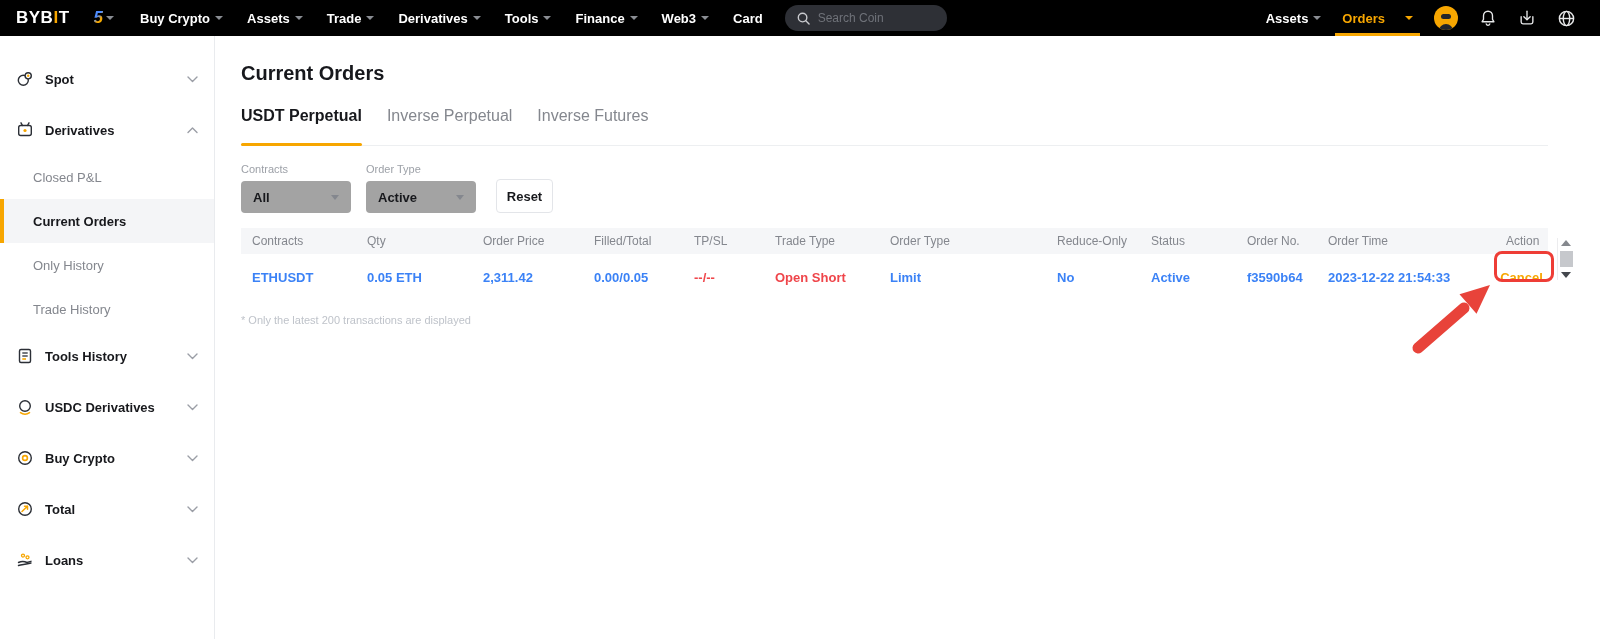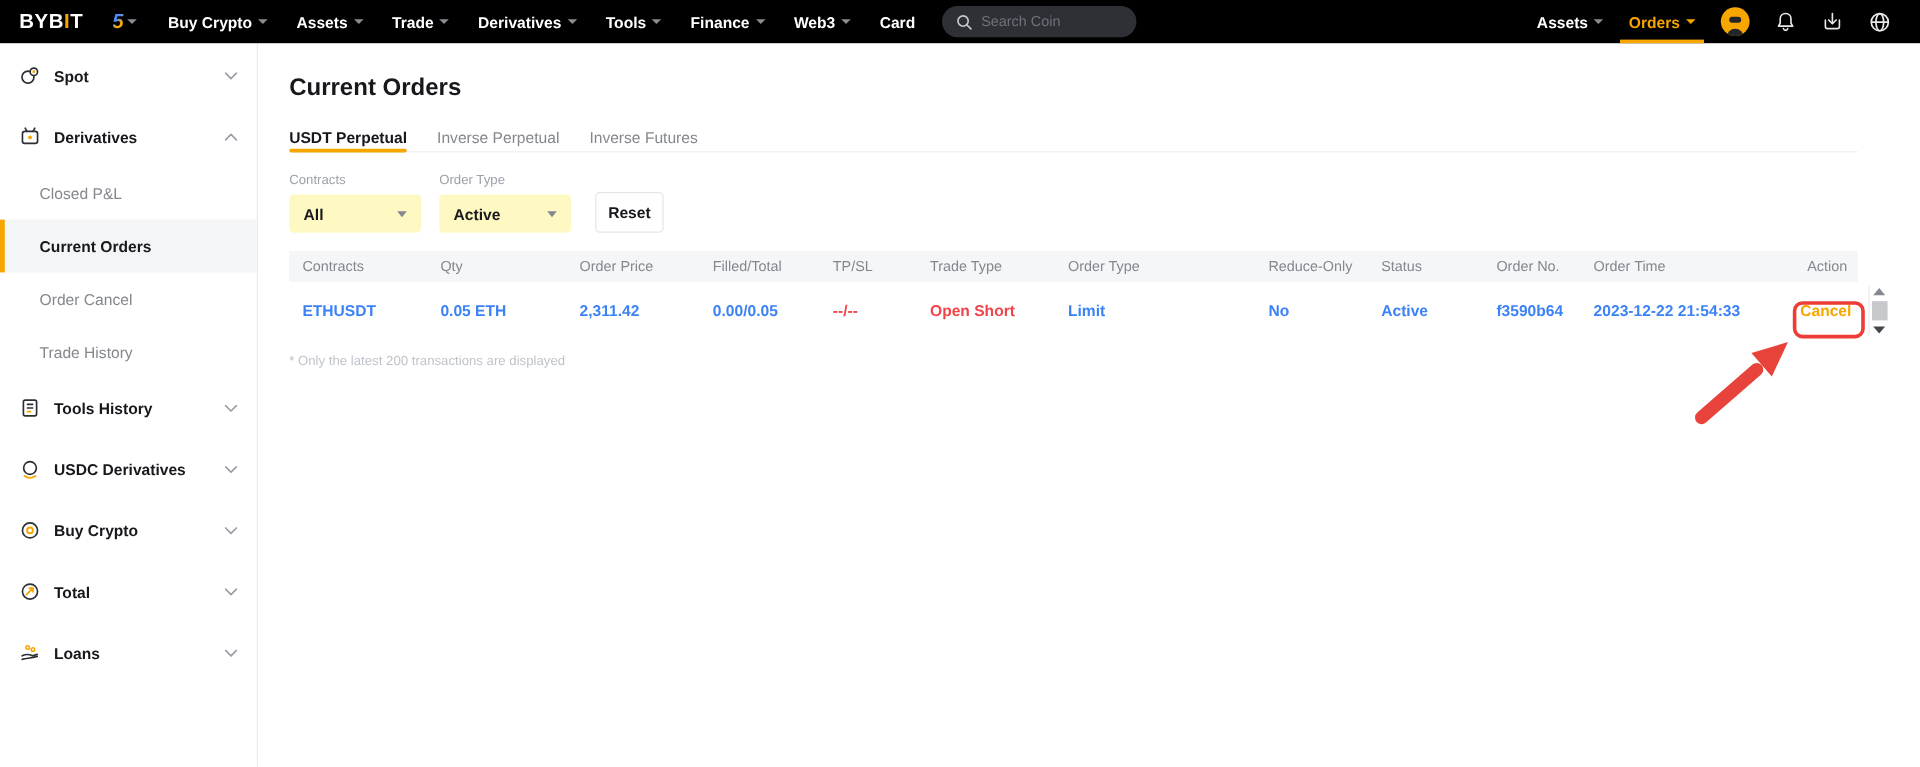--- a/index.html
+++ b/index.html
@@ -16,50 +16,50 @@
     -webkit-background-clip:text; background-clip:text; color:transparent; }
   .caret { width:0; height:0; border-left:4px solid transparent; border-right:4px solid transparent; border-top:4px solid #8a8d93; display:inline-block; }
   .caret.orange { border-top-color:#f7a600; }
   .nav-menu { display:flex; gap:24px; margin-left:26px; }
   .nav-item { color:#fff; font-size:13px; font-weight:600; display:flex; align-items:center; gap:5px; cursor:pointer; white-space:nowrap; }
   .search { margin-left:22px; width:162px; height:26px; border-radius:13px; background:#2e3036; display:flex; align-items:center; gap:8px; padding:0 12px; }
   .search svg { flex:none; }
   .search input { background:transparent; border:none; outline:none; color:#d8d9db; font-size:12px; width:100%; font-family:"Liberation Sans",sans-serif; }
   .search input::placeholder { color:#6f7279; }
   .nav-right { margin-left:auto; display:flex; align-items:center; gap:21px; padding-right:24px; height:36px; }
-  .orders-item { color:#f7a600; position:relative; height:36px; display:flex; align-items:center; gap:5px; font-size:13px; font-weight:600; cursor:pointer; }
+  .orders-item { color:#f7a600; position:relative; height:36px; display:flex; align-items:center; gap:20px; font-size:13px; font-weight:600; cursor:pointer; }
   .orders-item::after { content:""; position:absolute; left:-7px; right:-7px; bottom:0; height:3px; background:#f7a600; }
   .avatar { width:24px; height:24px; border-radius:50%; background:#f7a600; position:relative; overflow:hidden; cursor:pointer; flex:none; }
   .avatar::before { content:""; position:absolute; top:8px; left:7px; width:10px; height:5px; border-radius:3px; background:#23252b; }
   .avatar::after { content:""; position:absolute; bottom:-4px; left:5px; width:14px; height:10px; border-radius:7px 7px 0 0; background:#23252b; }
   .nav-icon { cursor:pointer; display:flex; align-items:center; }
 
   
   .app { display:flex; height:603px; }
-  .sidebar { width:215px; flex:none; border-right:1px solid #e9ebee; padding-top:5px; }
+  .sidebar { width:215px; flex:none; border-right:1px solid #e9ebee; padding-top:21px; }
   .content { flex:1; padding-left:26px; }
 
   
   .side-item { height:44px; display:flex; align-items:center; gap:11px; padding:0 16px; font-size:13px; font-weight:600; color:#17181c; cursor:pointer; }
   .side-item .chev { margin-left:auto; display:flex; }
   .sub-item { height:44px; display:flex; align-items:center; padding-left:33px; font-size:13px; color:#84878e; cursor:pointer; }
   .sub-item.active { background:#f4f5f7; color:#17181c; font-weight:600; border-left:4px solid #f7a600; padding-left:29px; }
   .mt7 { margin-top:7px; } .mt3 { margin-top:3px; }
 
   
   .page-title { margin-top:26px; font-size:20px; font-weight:700; color:#17181c; }
   .tabs { display:flex; gap:25px; margin-top:22px; border-bottom:1px solid #edeff1; width:1307px; }
-  .tab { padding-bottom:4px; font-size:13px; color:#84878e; position:relative; cursor:pointer; }
+  .tab { padding-bottom:20px; font-size:16px; color:#84878e; position:relative; cursor:pointer; }
   .tab.active { color:#17181c; font-weight:600; }
   .tab.active::after { content:""; position:absolute; left:0; right:0; bottom:-1px; height:3px; background:#f7a600; border-radius:2px; }
 
   .filters { display:flex; align-items:flex-end; margin-top:17px; }
   .filter-group { display:flex; flex-direction:column; }
   .filter-label { font-size:11px; color:#9da1a8; margin-bottom:6px; }
-  .select { width:110px; height:32px; background:#fef9c3; border-radius:4px; display:flex; align-items:center; justify-content:space-between; padding:0 12px; font-size:13px; font-weight:600; color:#17181c; cursor:pointer; }
+  .select { width:110px; height:32px; background:#a3a3a3; border-radius:4px; display:flex; align-items:center; justify-content:space-between; padding:0 12px; font-size:13px; font-weight:600; color:#17181c; cursor:pointer; }
   .select .tri { width:0; height:0; border-left:4px solid transparent; border-right:4px solid transparent; border-top:5px solid #84878e; }
   .fg2 { margin-left:15px; }
   .reset-btn { margin-left:20px; width:57px; height:34px; background:#fff; border:1px solid #e3e5e9; border-radius:4px; font-size:13px; font-weight:700; color:#17181c; cursor:pointer; font-family:"Liberation Sans",sans-serif; }
 
   
   .table { margin-top:15px; width:1307px; }
   .thead, .trow { display:grid; grid-template-columns:115px 116px 111px 100px 81px 115px 167px 94px 96px 81px 178px 1fr; align-items:center; }
   .thead { background:#f5f6f8; height:26px; }
   .th { font-size:12px; color:#84878e; padding-left:11px; white-space:nowrap; }
   .trow { height:47px; }
@@ -194,21 +194,21 @@
             </svg>
           </span>
       </div>
       <div class="sub-item mt3">
           <span>Closed P&amp;L</span>
         </div>
       <div class="sub-item active">
           <span>Current Orders</span>
         </div>
       <div class="sub-item">
-          <span>Order Cancel</span>
+          <span>Only History</span>
         </div>
       <div class="sub-item">
           <span>Trade History</span>
         </div>
       <div class="side-item mt3">
         <svg width="18" height="18" viewBox="0 0 18 18">
             <rect x="3.5" y="2.5" width="11" height="13" rx="1.5" fill="none" stroke="#2b2f36" stroke-width="1.4"></rect>
             <line x1="6.3" y1="6" x2="11.7" y2="6" stroke="#2b2f36" stroke-width="1.3"></line>
             <line x1="6.3" y1="9" x2="11.7" y2="9" stroke="#2b2f36" stroke-width="1.3"></line>
             <line x1="6.3" y1="12" x2="10" y2="12" stroke="#f7a600" stroke-width="1.6"></line>

